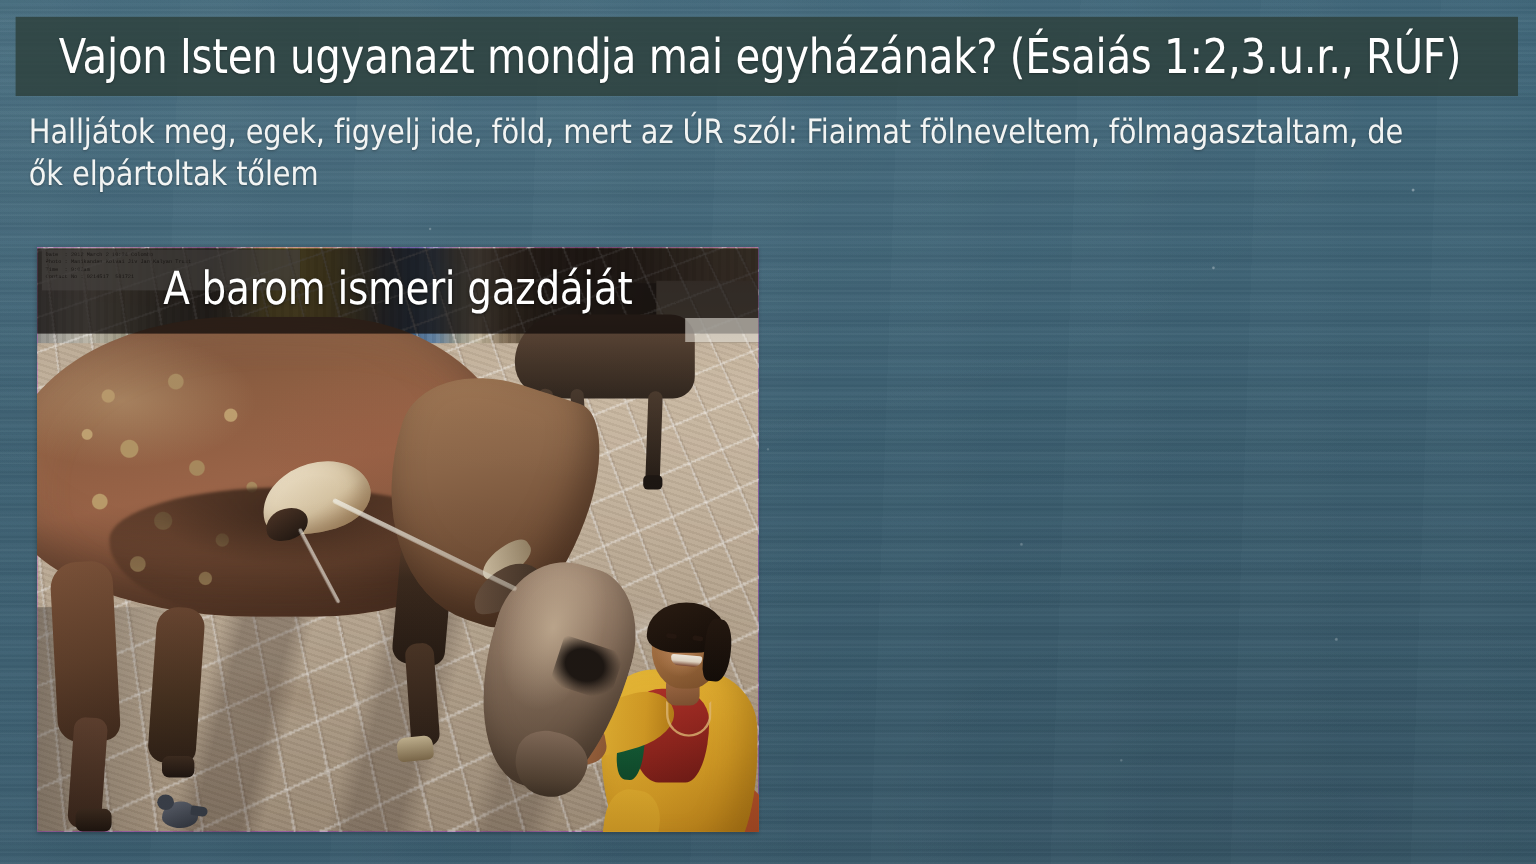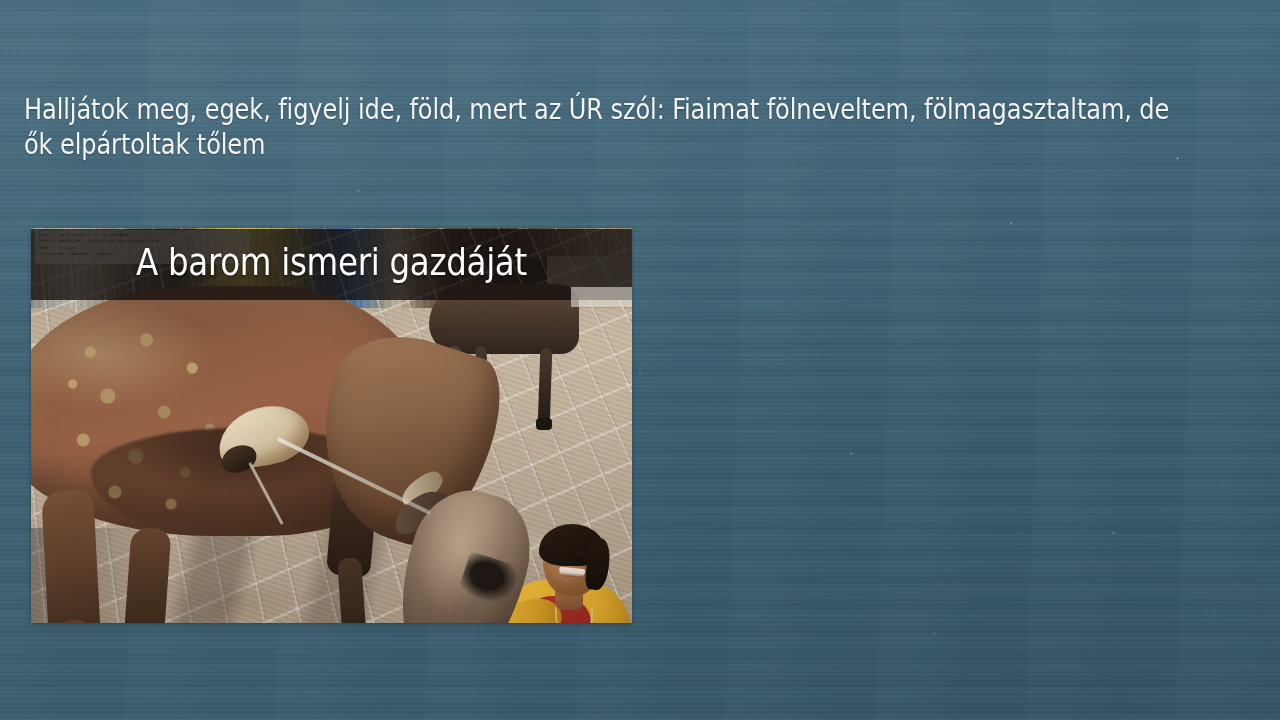--- a/index.html
+++ b/index.html
@@ -113,23 +113,23 @@
     letter-spacing: -0.1px;
     transform: scaleX(0.955);
     transform-origin: left top;
     text-shadow: 0 1px 2px rgba(0,0,0,0.30);
   }
 
   
   #photo {
     position: absolute;
     left: 31px;
-    top: 228px;
+    top: 206px;
     width: 601px;
-    height: 395px;
+    height: 487px;
     overflow: hidden;
     background: #d946ef;
     box-shadow: 0 1px 4px rgba(0,0,0,0.30);
   }
   .ph { position: absolute; }
 
   
   #ph-upper {
     left: 0; top: 0; width: 601px; height: 96px;
     background:
@@ -547,20 +547,23 @@
     pointer-events: none;
   }
 </style>
 </head>
 <body>
 
 <div id="slide">
 
   <div id="slide-bg"></div>
 
+  <div id="title-band">
+    <div id="title-text">Vajon Isten ugyanazt mondja mai egyházának? (Ésaiás 1:2,3.u.r., RÚF)</div>
+  </div>
 
   <div id="body-text">Hallјátok meg, egek, figyelj ide, föld, mert az ÚR szól: Fiaimat fölneveltem, fölmagasztaltam, de ők elpártoltak tőlem</div>
 
   <div id="photo">
 
     <div class="ph" id="ph-upper"></div>
     <div class="ph" id="ph-meta">Date  : 2012 March 2 10:34 Colombo
 Photo : Manikandan Kolvai Jiv Jan Kalyan Trust
 Time  : 9:02am
 Contact No : 9214517  581721</div>

